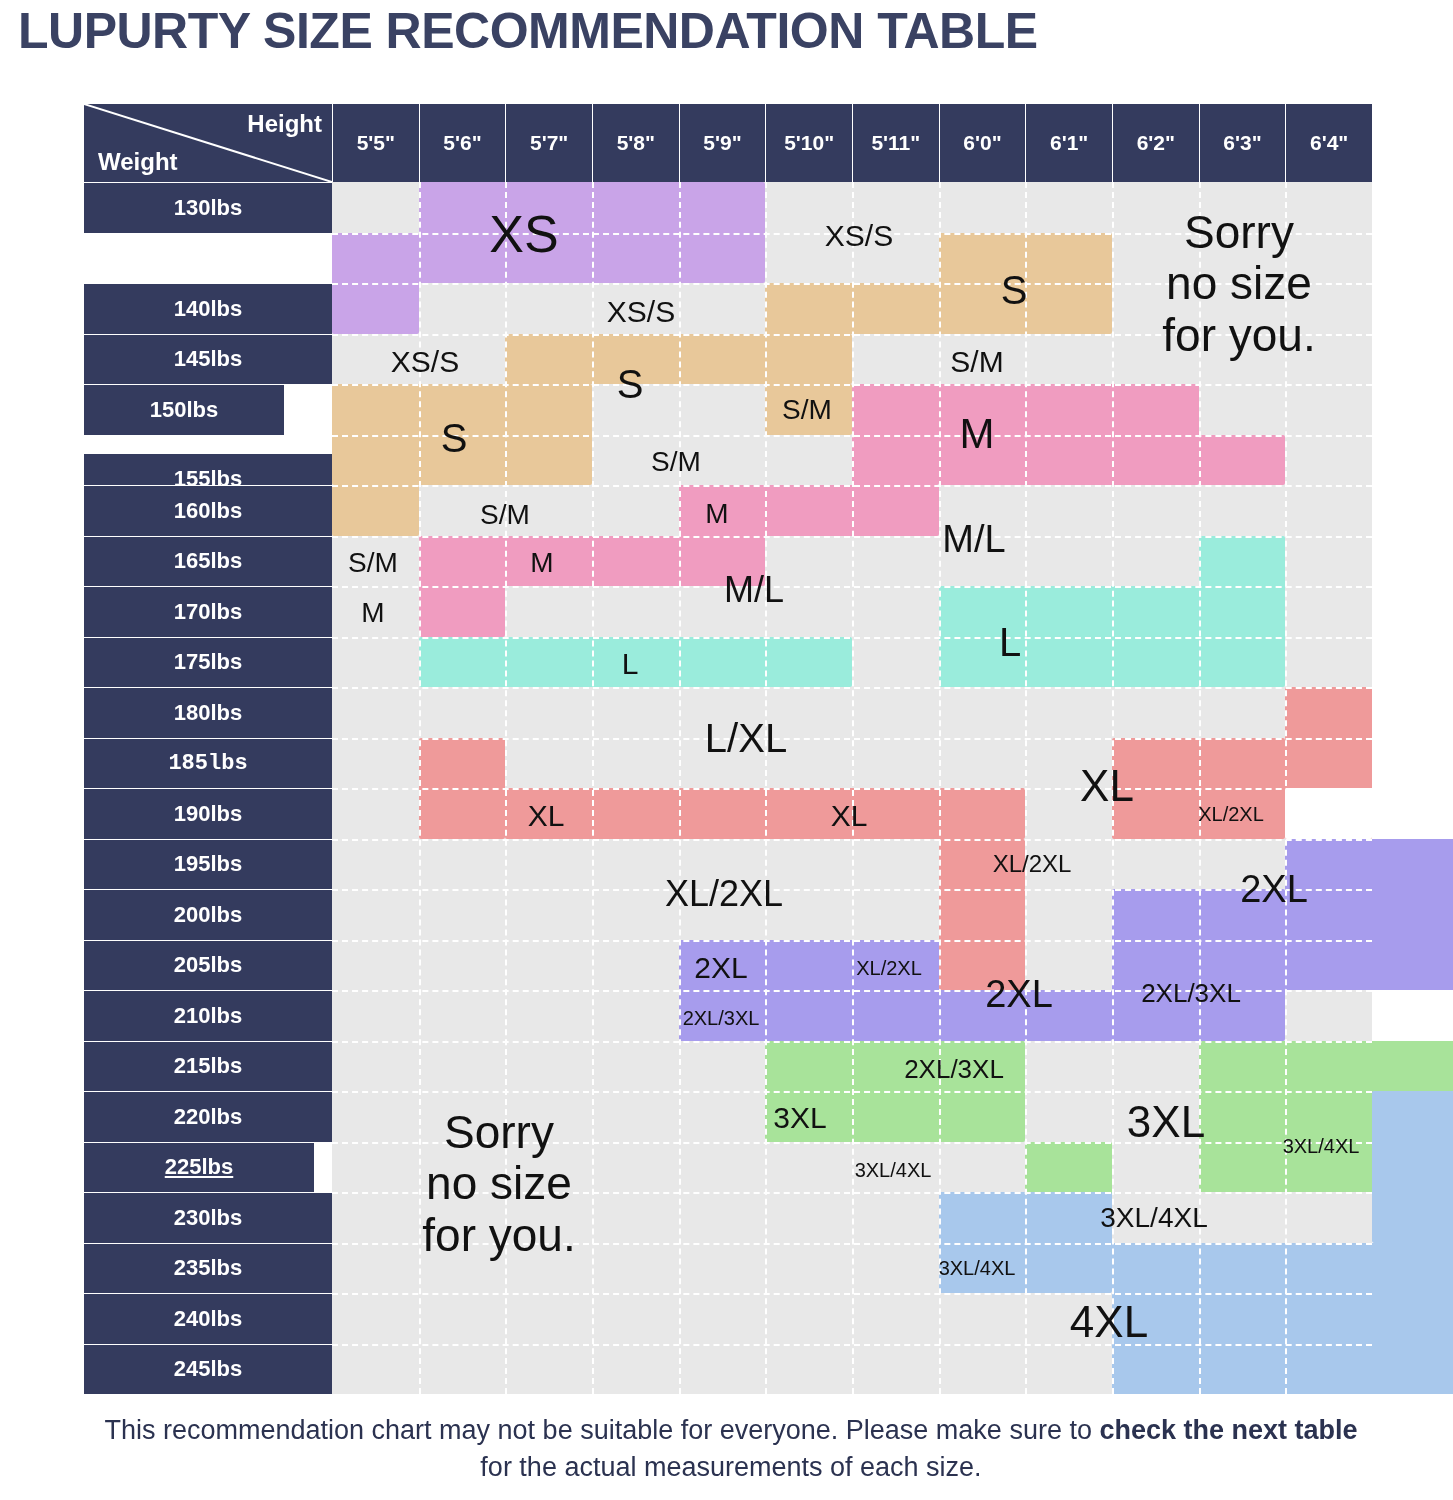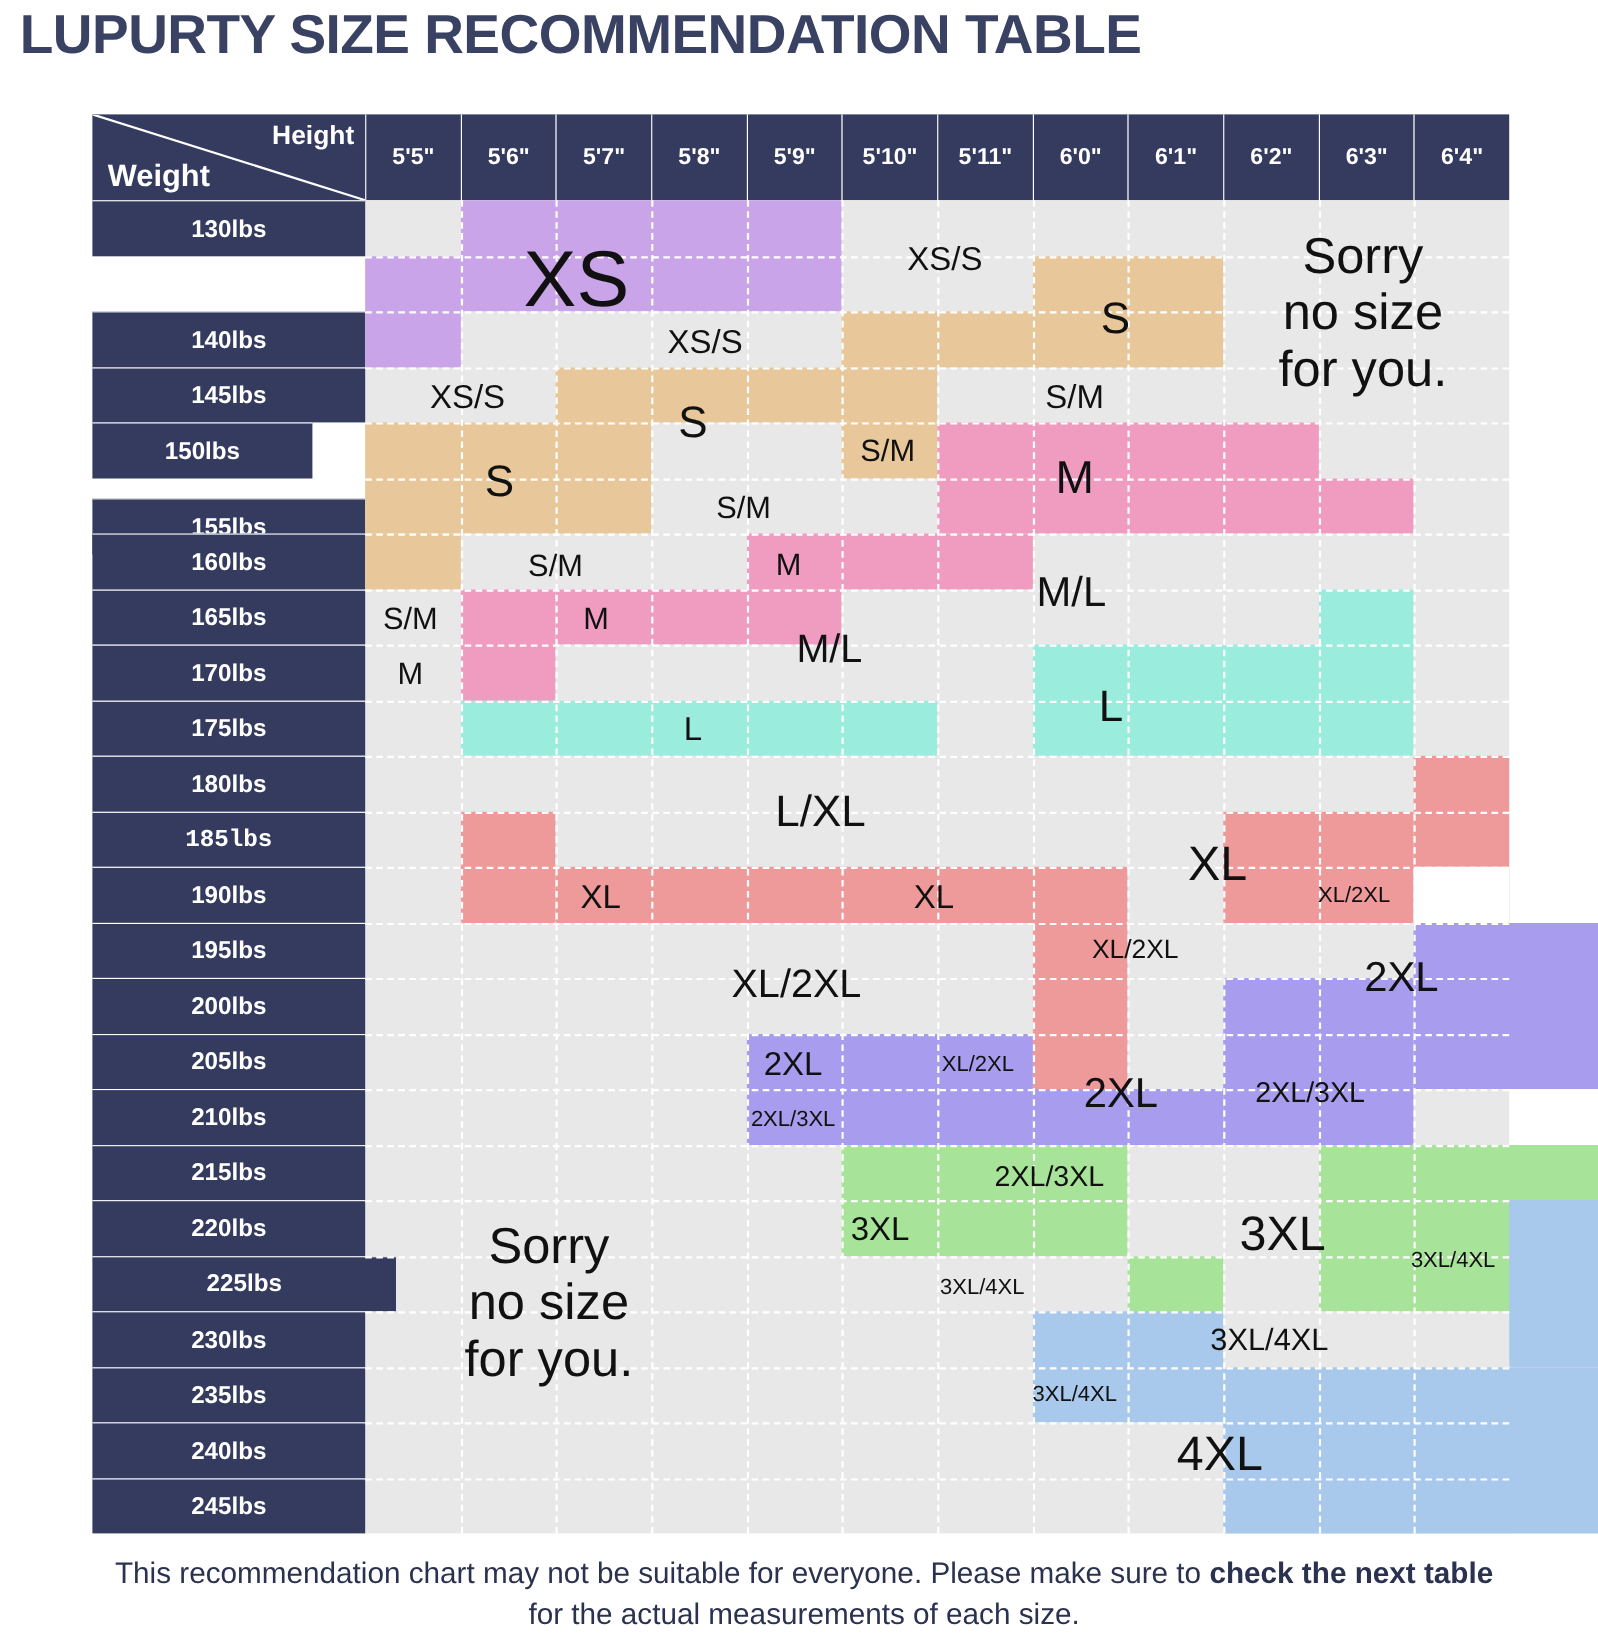--- a/index.html
+++ b/index.html
@@ -53,21 +53,21 @@
     position: absolute;
     right: 10px;
     top: 6px;
     font-size: 24px;
     font-weight: 700;
   }
   .corner .w-label {
     position: absolute;
     left: 14px;
     bottom: 6px;
-    font-size: 28px;
+    font-size: 24px;
     font-weight: 700;
   }
   .colhead {
     position: absolute;
     background: #343b5e;
     color: #ffffff;
     font-size: 21px;
     font-weight: 700;
     display: flex;
     align-items: center;
@@ -166,21 +166,21 @@
       <div class="rowhead" style="left: 0px; top: 532.5px; width: 248px; height: 50.5px;">175lbs</div>
       <div class="rowhead" style="left: 0px; top: 583px; width: 248px; height: 50.5px;">180lbs</div>
       <div class="rowhead" style="left: 0px; top: 633.5px; width: 248px; height: 50.5px; font-family: Liberation Mono, monospace;">185lbs</div>
       <div class="rowhead" style="left: 0px; top: 684px; width: 248px; height: 50.5px;">190lbs</div>
       <div class="rowhead" style="left: 0px; top: 734.5px; width: 248px; height: 50.5px;">195lbs</div>
       <div class="rowhead" style="left: 0px; top: 785px; width: 248px; height: 50.5px;">200lbs</div>
       <div class="rowhead" style="left: 0px; top: 835.5px; width: 248px; height: 50.5px;">205lbs</div>
       <div class="rowhead" style="left: 0px; top: 886px; width: 248px; height: 50.5px;">210lbs</div>
       <div class="rowhead" style="left: 0px; top: 936.5px; width: 248px; height: 50.5px;">215lbs</div>
       <div class="rowhead" style="left: 0px; top: 987px; width: 248px; height: 50.5px;">220lbs</div>
-      <div class="rowhead" style="left: 0px; top: 1037.5px; width: 276px; height: 50.5px;">225lbs</div>
+      <div class="rowhead" style="left: 0px; top: 1037.5px; width: 230px; height: 50.5px; text-decoration: underline;">225lbs</div>
       <div class="rowhead" style="left: 0px; top: 1088px; width: 248px; height: 50.5px;">230lbs</div>
       <div class="rowhead" style="left: 0px; top: 1138.5px; width: 248px; height: 50.5px;">235lbs</div>
       <div class="rowhead" style="left: 0px; top: 1189px; width: 248px; height: 50.5px;">240lbs</div>
       <div class="rowhead" style="left: 0px; top: 1239.5px; width: 248px; height: 50.5px;">245lbs</div>
     </div>
   <div class="color-layer" id="swatches">
       <div class="swatch" style="left: 334.667px; top: 78px; width: 346.667px; height: 101px; background: rgb(201, 164, 232);"></div>
       <div class="swatch" style="left: 248px; top: 128.5px; width: 86.6667px; height: 101px; background: rgb(201, 164, 232);"></div>
       <div class="swatch" style="left: 854.667px; top: 128.5px; width: 173.333px; height: 101px; background: rgb(232, 200, 154);"></div>
       <div class="swatch" style="left: 681.333px; top: 179px; width: 260px; height: 50.5px; background: rgb(232, 200, 154);"></div>
@@ -242,21 +242,21 @@
       <div class="gridline-h" style="left: 248px; top: 785px; width: 1040px;"></div>
       <div class="gridline-h" style="left: 248px; top: 835.5px; width: 1040px;"></div>
       <div class="gridline-h" style="left: 248px; top: 886px; width: 1040px;"></div>
       <div class="gridline-h" style="left: 248px; top: 936.5px; width: 1040px;"></div>
       <div class="gridline-h" style="left: 248px; top: 987px; width: 1040px;"></div>
       <div class="gridline-h" style="left: 248px; top: 1037.5px; width: 1040px;"></div>
       <div class="gridline-h" style="left: 248px; top: 1088px; width: 1040px;"></div>
       <div class="gridline-h" style="left: 248px; top: 1138.5px; width: 1040px;"></div>
       <div class="gridline-h" style="left: 248px; top: 1189px; width: 1040px;"></div>
       <div class="gridline-h" style="left: 248px; top: 1239.5px; width: 1040px;"></div>
-      <div class="lbl" style="left: 350px; top: 100px; width: 180px; height: 60px; font-size: 72px; margin-top: 20px;">XS</div>
+      <div class="lbl" style="left: 350px; top: 100px; width: 180px; height: 60px; font-size: 52px;">XS</div>
       <div class="lbl" style="left: 685px; top: 102px; width: 180px; height: 60px; font-size: 30px;">XS/S</div>
       <div class="lbl" style="left: 840px; top: 156px; width: 180px; height: 60px; font-size: 40px;">S</div>
       <div class="lbl" style="left: 467px; top: 178px; width: 180px; height: 60px; font-size: 30px;">XS/S</div>
       <div class="lbl" style="left: 251px; top: 228px; width: 180px; height: 60px; font-size: 30px;">XS/S</div>
       <div class="lbl" style="left: 456px; top: 250px; width: 180px; height: 60px; font-size: 40px;">S</div>
       <div class="lbl" style="left: 803px; top: 228px; width: 180px; height: 60px; font-size: 30px;">S/M</div>
       <div class="lbl" style="left: 280px; top: 304px; width: 180px; height: 60px; font-size: 40px;">S</div>
       <div class="lbl" style="left: 633px; top: 276px; width: 180px; height: 60px; font-size: 28px;">S/M</div>
       <div class="lbl" style="left: 803px; top: 300px; width: 180px; height: 60px; font-size: 42px;">M</div>
       <div class="lbl" style="left: 502px; top: 328px; width: 180px; height: 60px; font-size: 28px;">S/M</div>

